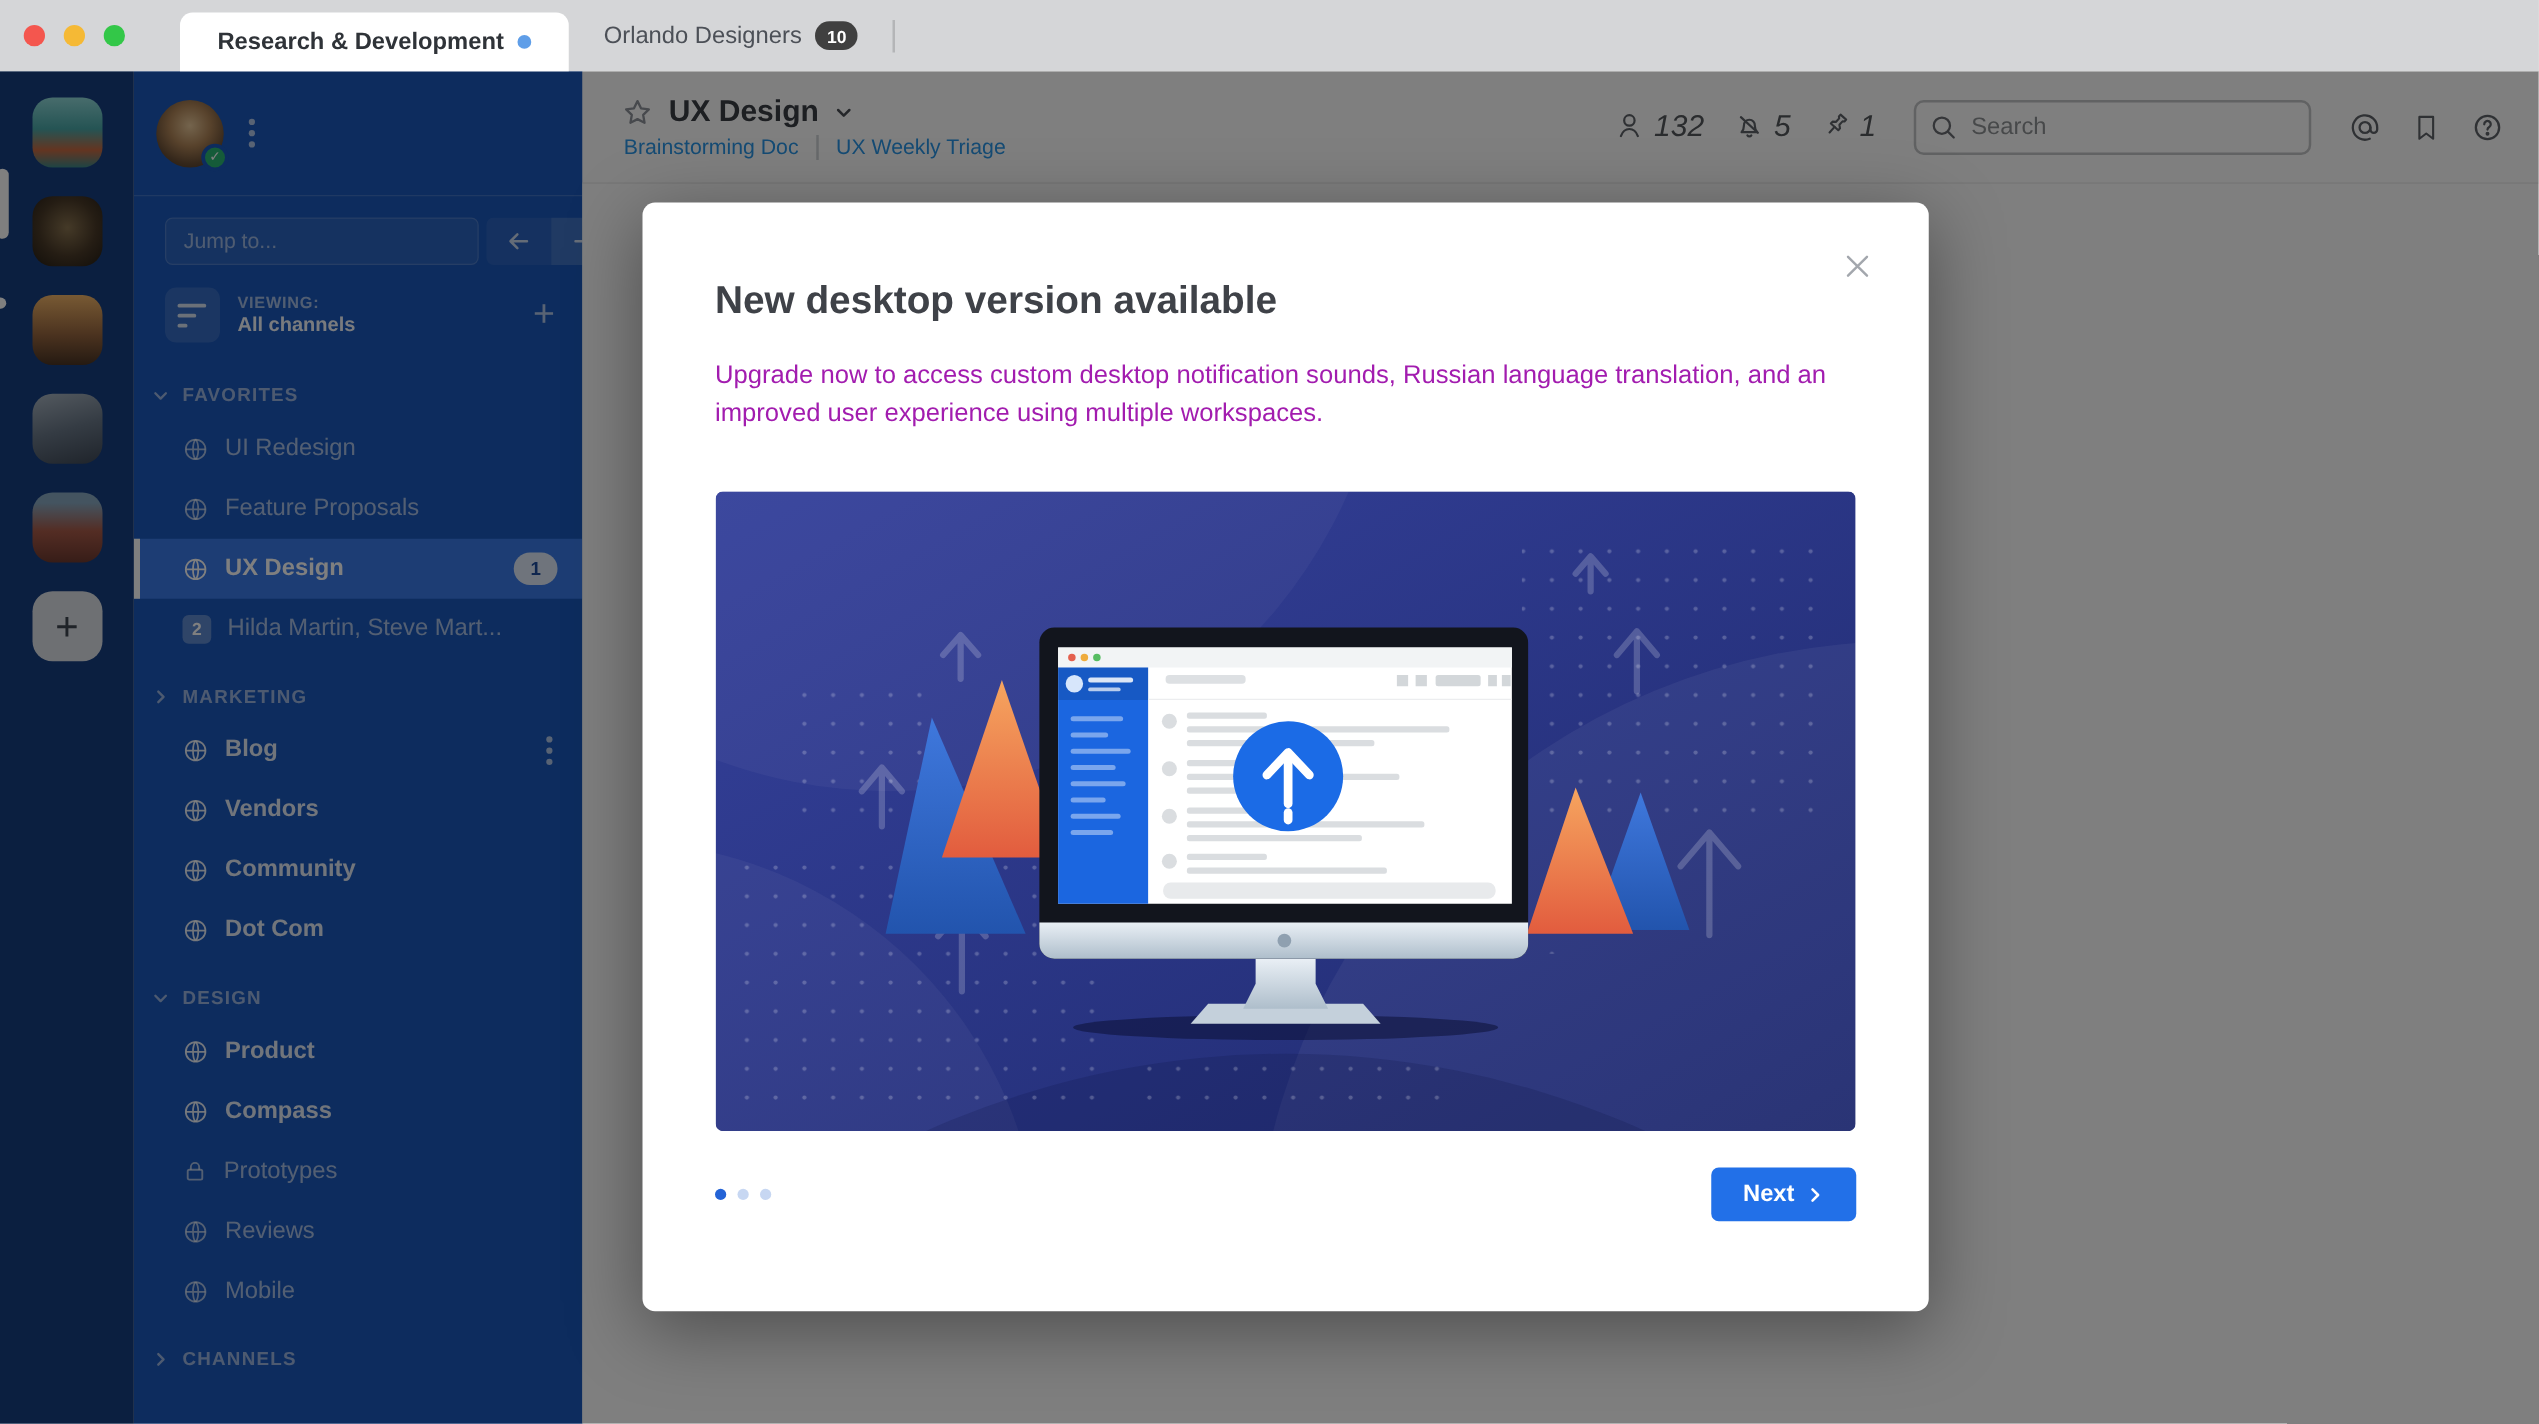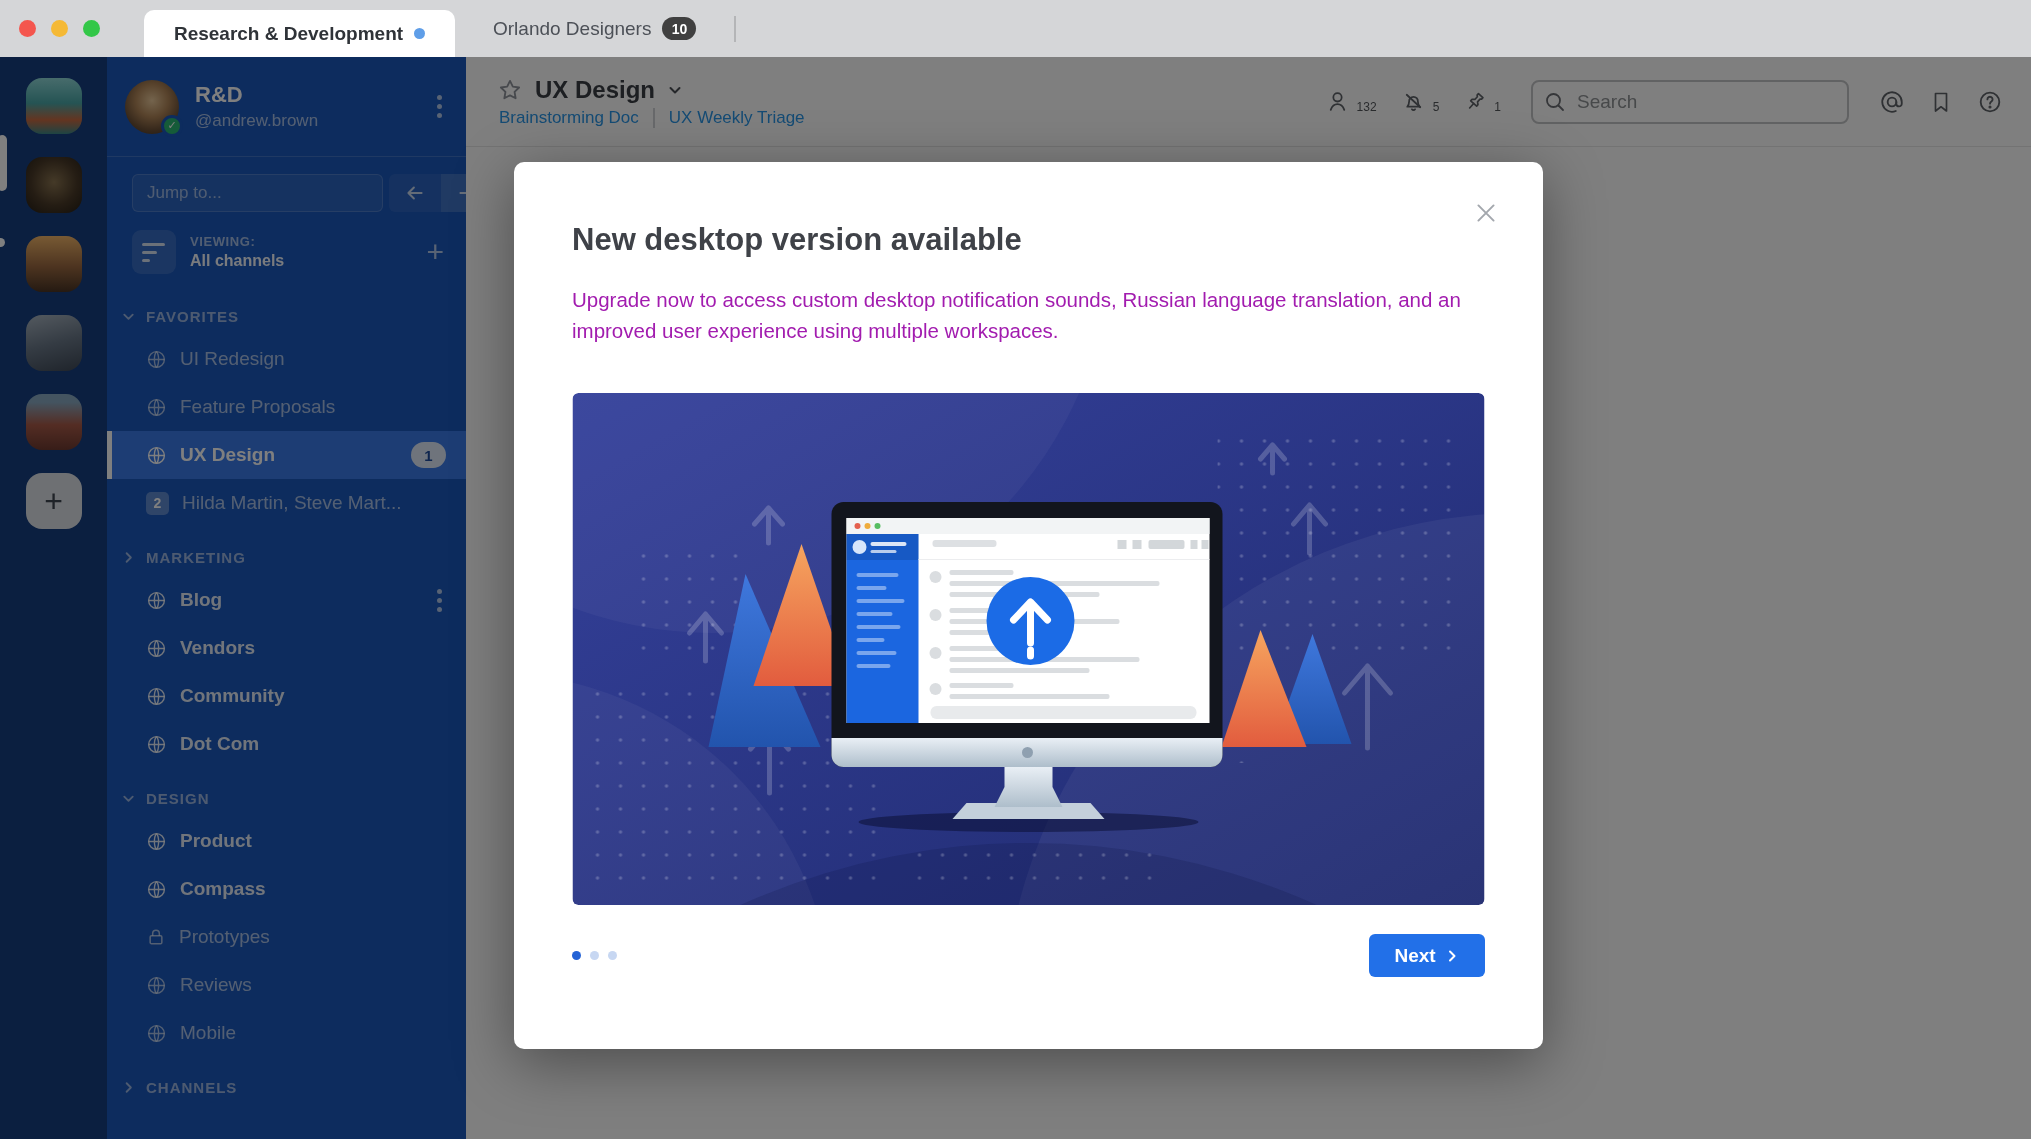--- a/index.html
+++ b/index.html
@@ -7,21 +7,21 @@
   body { font-family: "Liberation Sans", "DejaVu Sans", sans-serif; position: relative; background: #fff; }
 
   
   .topbar { position: absolute; top: 0; left: 0; width: 2031px; height: 57px; background: #d5d6d8; display: flex; align-items: stretch; z-index: 80; }
   .traffic { display: flex; align-items: center; gap: 15px; padding: 0 18px 0 19px; }
   .tl { width: 17px; height: 17px; border-radius: 50%; display: inline-block; }
   .tl.red { background: #f4564e; } .tl.yellow { background: #f5b935; } .tl.green { background: #33c748; }
   .tabs { display: flex; align-items: stretch; margin-left: 26px; }
   .tab { display: flex; align-items: center; gap: 11px; font-size: 19px; color: #4c5057; }
   .tab.active { width: 311px; margin-top: 10px; background: #ffffff; border-radius: 10px 10px 0 0; justify-content: center; color: #2f3338; font-weight: 600; }
-  .tab.inactive { padding: 0 38px; cursor: default; border-radius: 18px; }
+  .tab.inactive { padding: 0 28px; cursor: default; border-radius: 18px; }
   .unread-dot { width: 11px; height: 11px; border-radius: 50%; background: #5f9ee8; }
   .tab-badge { min-width: 34px; height: 23px; border-radius: 12px; background: #404040; color: #fff; font-size: 14px; font-weight: 700; display: inline-flex; align-items: center; justify-content: center; padding: 0 8px; }
   .tab-divider { width: 2px; height: 26px; background: #b4b5b7; align-self: center; }
 
   
   .app { position: absolute; top: 57px; left: 0; width: 2031px; height: 1082px; display: flex; }
 
   .strip { width: 107px; background: #163e80; position: relative; display: flex; flex-direction: column; align-items: center; padding-top: 21px; gap: 23px; flex: none; }
   .ws-item { width: 56px; height: 56px; border-radius: 16px; flex: none; position: relative; }
   .ws-g1 { background: linear-gradient(180deg, #8fd8d8 0%, #4aa8a8 45%, #c86a42 75%, #3c8888 100%); }
@@ -74,21 +74,21 @@
   
   .main { flex: 1; display: flex; flex-direction: column; background: #fff; }
   .main-header { height: 90px; border-bottom: 1px solid #e6e6e6; display: flex; align-items: center; padding: 0 28px 0 31px; gap: 0; }
   .mh-left { display: flex; flex-direction: column; gap: 4px; }
   .mh-title-row { display: flex; align-items: center; gap: 12px; }
   .mh-title { font-size: 24px; font-weight: 700; color: #3a3e45; }
   .mh-links { display: flex; align-items: center; gap: 14px; padding-left: 2px; }
   .mh-link { font-size: 17px; color: #2b97e8; cursor: pointer; }
   .mh-link-div { width: 2px; height: 20px; background: #d0d3d6; }
   .mh-right { margin-left: auto; display: flex; align-items: center; gap: 24px; color: #5f6368; }
-  .count-item { display: flex; align-items: flex-end; gap: 7px; font-size: 12px; color: #55585c; cursor: pointer; }
+  .count-item { display: flex; align-items: flex-start; gap: 7px; font-size: 24px; color: #55585c; cursor: pointer; font-style: italic; }
   .search-wrap { position: relative; margin: 0 6px; }
   .search-input { width: 318px; height: 44px; border: 2px solid #c3c4c6; border-radius: 8px; padding: 0 12px 0 44px; font-size: 19px; color: #3a3e45; font-family: inherit; background: #fff; }
   .search-input::placeholder { color: #8f9295; }
   .search-icon { position: absolute; left: 12px; top: 10px; }
   .hicon { cursor: pointer; display: flex; }
 
   .content { flex: 1; background: #fff; }
 
   
   .overlay { position: absolute; top: 57px; left: 0; width: 2031px; height: 1082px; background: rgba(0,0,0,0.5); z-index: 40; }
@@ -135,24 +135,20 @@
       <div class="ws-item ws-g3"></div>
       <div class="ws-item ws-g4"></div>
       <div class="ws-item ws-g5"></div>
       <button class="ws-add">+</button>
     </aside>
 
   <aside class="sidebar">
     <div class="team-header">
       <div class="team-avatar">
         <span class="check">✓</span>
-      </div>
-      <div class="team-texts">
-        <div class="team-name">R&amp;D</div>
-        <div class="team-handle">@andrew.brown</div>
       </div>
       <div class="kebab">
           <i></i>
           <i></i>
           <i></i>
         </div>
     </div>
 
     <div class="jump-row">
       <input class="jump-input" placeholder="Jump to..." style="">

